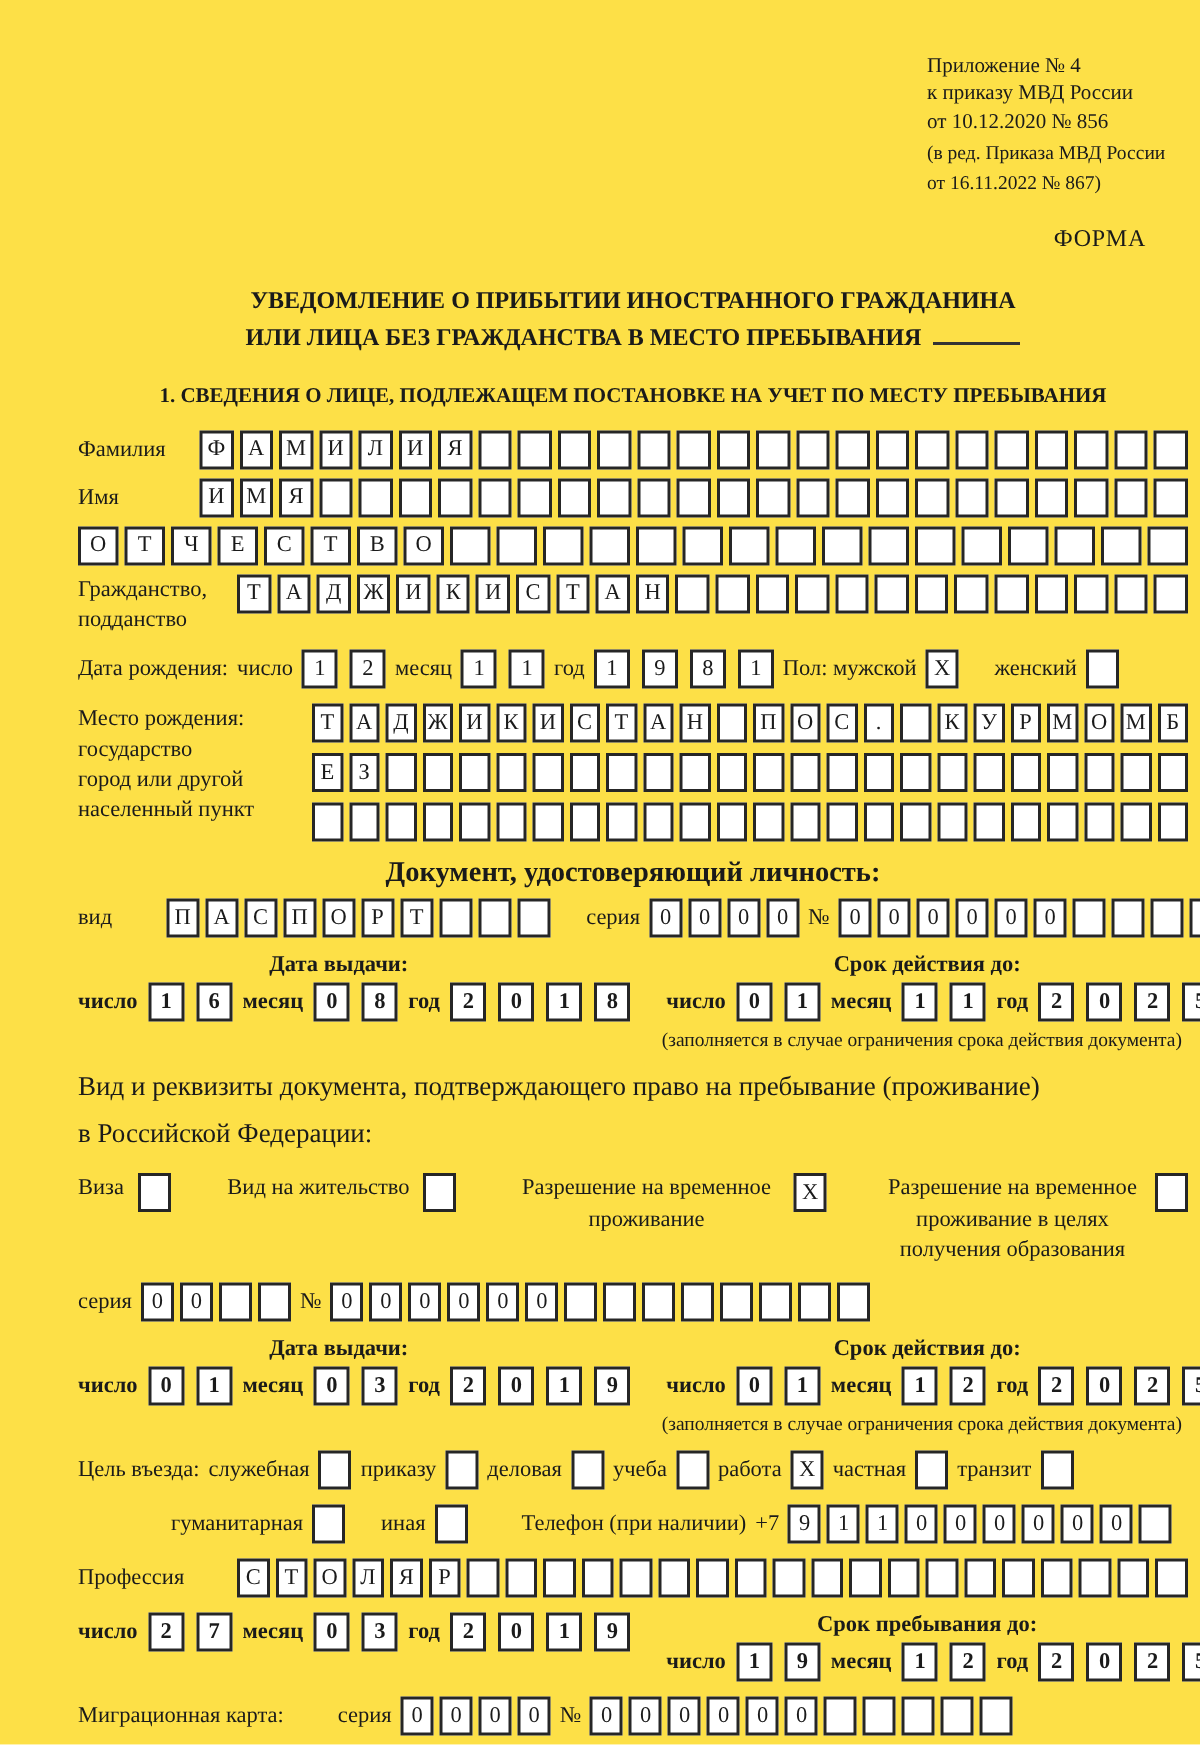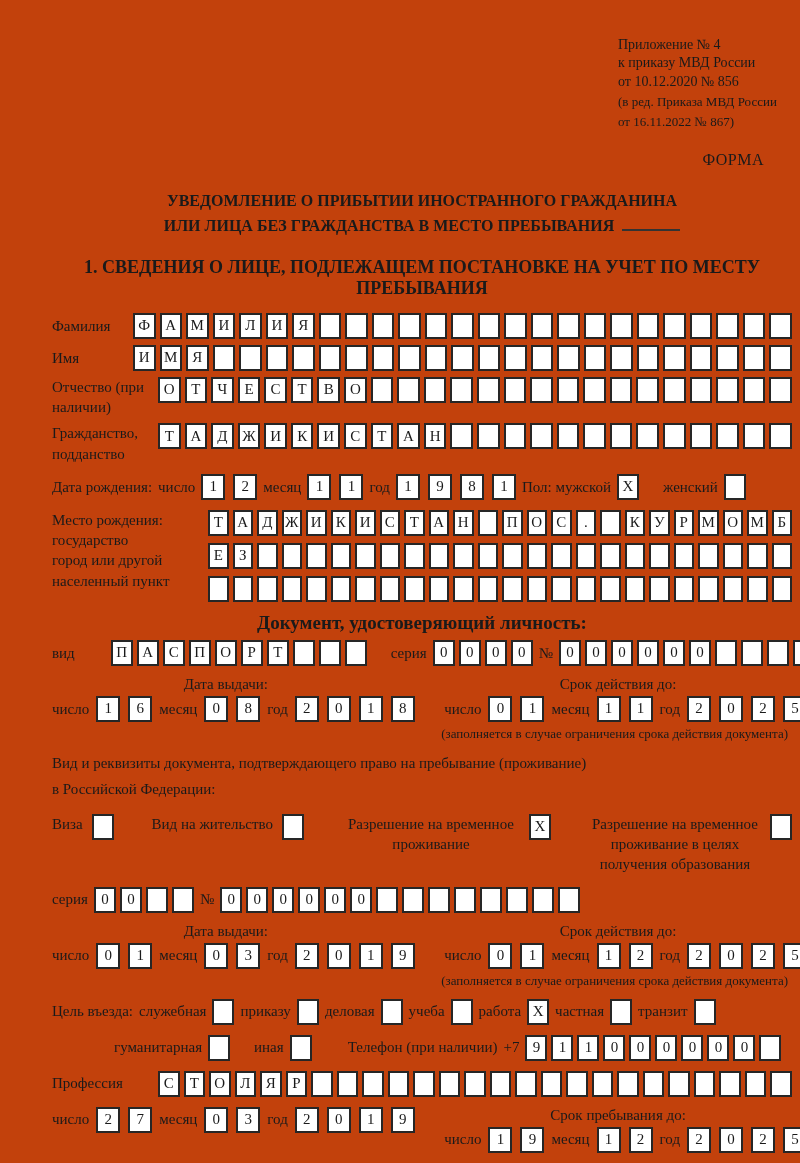--- a/index.html
+++ b/index.html
@@ -1,34 +1,34 @@
 <!DOCTYPE html>
 <html><head>
 <meta charset="utf-8">
 <style>
   html,body{margin:0;padding:0;background:#ffffff;}
   .page{
     position:relative;
     width:800px;height:1163px;
     box-sizing:border-box;
     padding:36px 10px 0 52px;
-    background:#c2410c;
+    background:#fde047;
     color:#1a1a1a;
     font-family:"Liberation Serif","DejaVu Serif",serif;
     overflow:hidden;
   }
   .content{width:740px;}
   
   .hdr{margin-left:566px;font-size:14px;line-height:1.32;}
   .hdr .sub{font-size:13px;margin-top:3px;line-height:1.3;}
   .forma{margin-top:20px;text-align:right;padding-right:28px;font-weight:normal;font-size:16px;letter-spacing:.5px;}
   
   .title{margin-top:20px;text-align:center;font-weight:bold;font-size:16px;line-height:1.55;}
   .title-blank{display:inline-block;width:58px;border-bottom:2px solid #333;height:12px;margin-left:8px;}
-  .sec-head{margin-top:18px;text-align:center;font-weight:bold;font-size:18px;}
+  .sec-head{margin-top:18px;text-align:center;font-weight:bold;font-size:14px;}
   
   .row{display:flex;align-items:center;margin-top:6px;column-gap:6px;}
   .row.top{align-items:flex-start;}
   .lbl{font-size:15px;line-height:1.35;flex-shrink:0;white-space:nowrap;}
   .lbl.wrap{white-space:normal;}
   .w75{width:75px;}
   .w100{width:100px;}
   .w150{width:150px;}
   .boxes{display:flex;gap:4px;flex-shrink:0;}
   .boxes.grow{flex:1;}
@@ -38,33 +38,33 @@
     border:2px solid #262626;background:#fff;
     display:flex;align-items:center;justify-content:center;
     font-size:15px;font-family:"Liberation Serif","DejaVu Serif",serif;
   }
   .boxes.grow .box{flex-shrink:1;}
   .boxes.wide{gap:8px;}
   .boxes.wide .box{width:24px;}
   .stack{display:flex;flex-direction:column;flex:1;row-gap:7px;}
   .center-bold{text-align:center;font-weight:bold;font-size:19px;margin-top:10px;}
   
-  .date-pair{display:flex;justify-content:space-between;margin-top:10px;}
+  .date-pair{display:flex;justify-content:space-between;margin-top:10px;font-weight:bold;}
   .dgroup{width:47%;}
   .dhead{text-align:center;font-size:15px;margin-bottom:3px;}
   .dline{display:flex;align-items:center;column-gap:7px;}
   .note{text-align:right;font-size:13px;margin-top:4px;padding-right:4px;}
   
   .opts{display:flex;justify-content:space-between;align-items:flex-start;margin-top:13px;}
   .opt{display:flex;align-items:flex-start;column-gap:9px;}
   .opt .lbl{white-space:normal;}
   .opt .ctr{text-align:center;}
   .wo185{width:178px;}
   .wo180{width:172px;}
-  .plain{font-size:15px;margin-top:10px;line-height:1.5;}
+  .plain{font-size:18px;margin-top:10px;line-height:1.5;}
   .indent{margin-left:62px;}
   .mt10{margin-top:10px;}
   .mt12{margin-top:12px;}
   .ml18{margin-left:18px;}
   .ml30{margin-left:30px;}
 </style>
 </head>
 <body>
 
 <div class="page">
@@ -144,21 +144,20 @@
           <span class="box"></span>
           <span class="box"></span>
           <span class="box"></span>
           <span class="box"></span>
           <span class="box"></span>
           <span class="box"></span>
         </div>
     </div>
 
     <div class="row top">
-      <span class="lbl wrap w100">Отчество (при наличии)</span>
       <div class="boxes grow">
           <span class="box">О</span>
           <span class="box">Т</span>
           <span class="box">Ч</span>
           <span class="box">Е</span>
           <span class="box">С</span>
           <span class="box">Т</span>
           <span class="box">В</span>
           <span class="box">О</span>
           <span class="box"></span>

